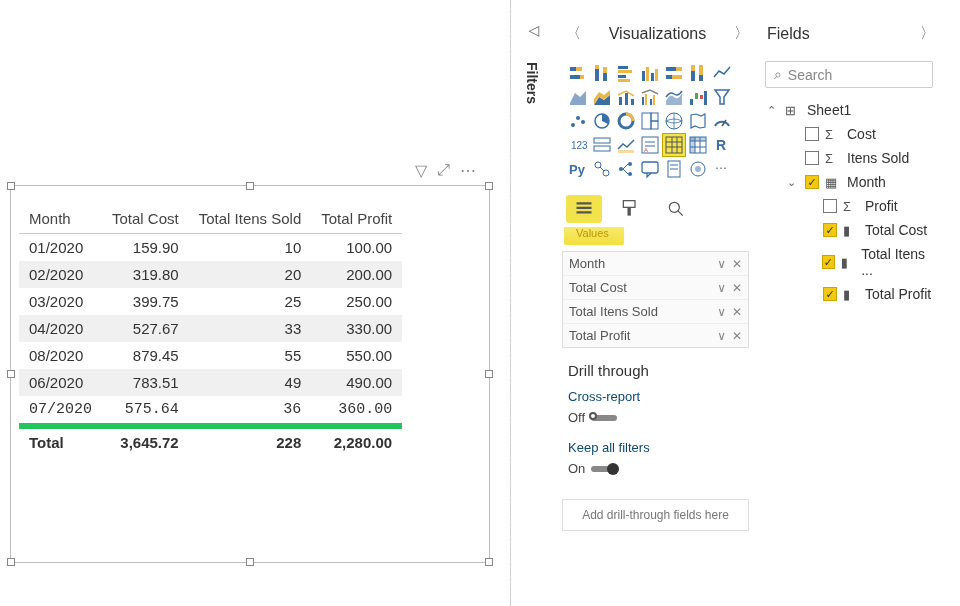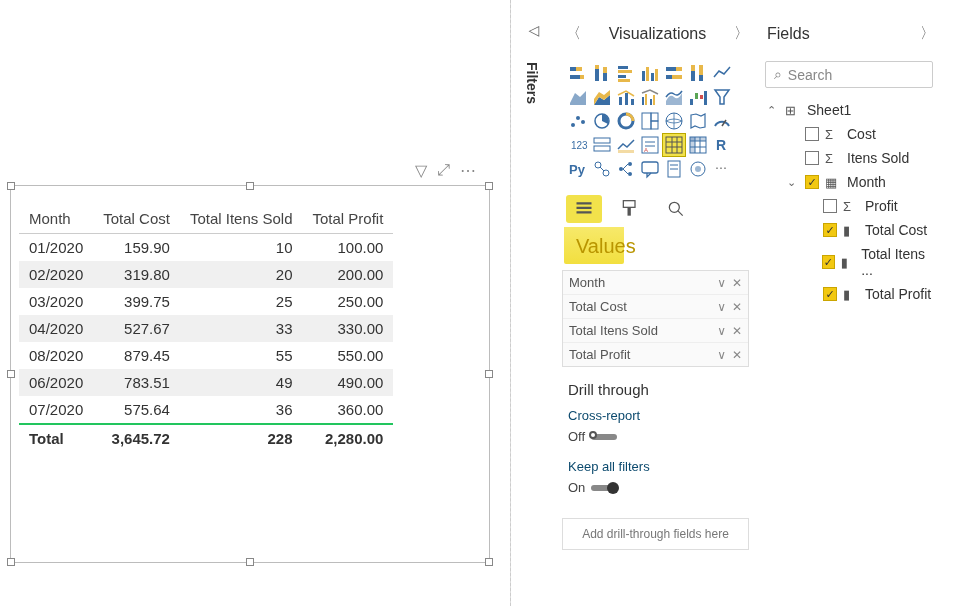--- a/index.html
+++ b/index.html
@@ -15,42 +15,42 @@
 .handle.tc { left: 50%; top: -4px; margin-left: -4px; } .handle.bc { left: 50%; bottom: -4px; margin-left: -4px; }
 .handle.ml { left: -4px; top: 50%; margin-top: -4px; } .handle.mr { right: -4px; top: 50%; margin-top: -4px; }
 
 .data-table { margin: 18px 8px 0 8px; font-size: 15px; border-collapse: collapse; }
 .data-table th { text-align: right; font-weight: 400; color: #444; padding: 6px 10px; border-bottom: 1px solid #ccc; }
 .data-table th:first-child { text-align: left; }
 .data-table td { text-align: right; padding: 5px 10px; color: #333; }
 .data-table td:first-child { text-align: left; }
 .data-table tr:nth-child(even) td { background: #f0f0f0; }
 .data-table tr.total td { font-weight: 700; border-top: 1px solid #888; background: #fff; }
-.data-table tr:nth-child(7) td { border-bottom: 2px solid #22c55e; }
+.data-table tr:nth-child(7) td { border-bottom: 6px solid #22c55e; font-family: Liberation Mono, monospace; }
 
 .divider { position: absolute; left: 510px; top: 0; bottom: 0; width: 1px; background: #ddd; border-left: 1px dashed #ccc; }
 
 .filters-pane { position: absolute; left: 524px; top: 22px; width: 20px; text-align: center; }
 .filters-pane .chev { font-size: 14px; color: #666; }
 .filters-label { writing-mode: vertical-rl; font-size: 14px; color: #333; margin-top: 24px; font-weight: 600; }
 
 .viz-pane { position: absolute; left: 558px; top: 18px; width: 195px; }
 .pane-header { display: flex; justify-content: space-between; align-items: center; padding: 6px 4px 14px 8px; border-bottom: 0; }
 .pane-header .title { font-size: 16px; font-weight: 400; color: #333; }
 .pane-header .nav { font-size: 15px; color: #666; }
 
 .viz-gallery { display: grid; grid-template-columns: repeat(7, 24px); gap: 0; padding: 4px 4px 4px 8px; }
 .viz-icon { width: 24px; height: 24px; display: flex; align-items: center; justify-content: center; border: 1px solid transparent; cursor: pointer; font-size: 15px; color: #3a6ea5; }
 .viz-icon.sel { background: #f2e24b; border: 1px solid #bba700; }
 .viz-icon svg { width: 20px; height: 20px; }
 
 .tabs-row { display: flex; gap: 10px; padding: 10px 0 4px 8px; align-items: center; }
 .tab-box { width: 36px; height: 28px; display: flex; align-items: center; justify-content: center; border-radius: 3px; }
 .tab-box.sel { background: #f2e24b; }
-.section-label { color: #b99500; font-size: 20px; padding: 8px 8px 6px 12px; background: linear-gradient(#f7e96a,#f2df3f); width: 60px; border-radius: 0 0 2px 2px; margin-left: 6px; }
+.section-label { color: #b99500; font-size: 11px; padding: 0 8px 6px 12px; background: linear-gradient(#f7e96a,#f2df3f); width: 60px; border-radius: 0 0 2px 2px; margin-left: 6px; }
 
 .field-wells { margin: 6px 4px 0 4px; border: 1px solid #ddd; }
 .well-item { display: flex; justify-content: space-between; align-items: center; padding: 4px 6px; border-bottom: 1px solid #eee; font-size: 13px; color: #555; background: #fafafa; }
 .well-item:last-child { border-bottom: 0; }
 .well-ctrl { color: #888; font-size: 12px; display: flex; gap: 6px; }
 
 .drill { padding: 14px 10px 8px 10px; }
 .drill h4 { font-size: 15px; font-weight: 400; color: #333; margin-bottom: 10px; }
 .drill .opt { font-size: 13px; color: #0c4a6e; margin: 6px 0 4px 0; }
 .toggle { display: inline-flex; align-items: center; gap: 6px; font-size: 13px; color: #444; }

